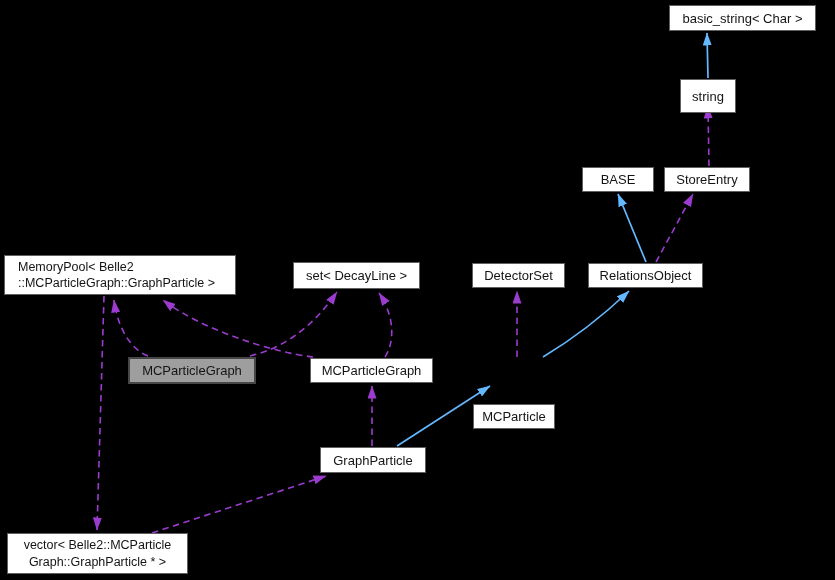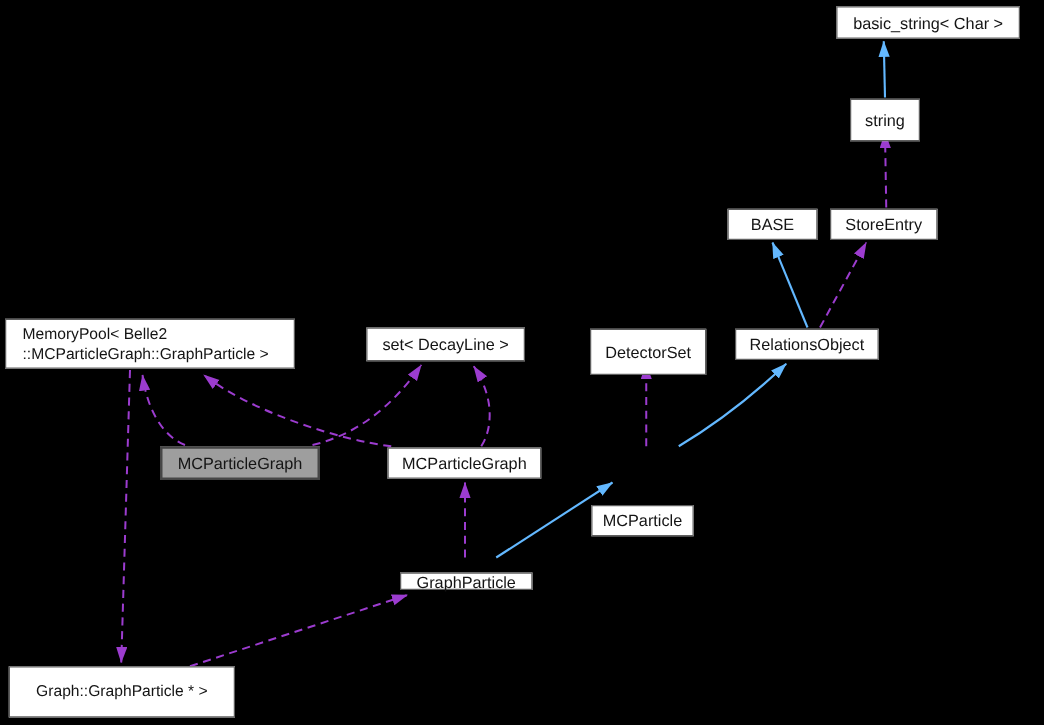--- a/index.html
+++ b/index.html
@@ -109,35 +109,36 @@
       <div class="node" style="left: 664px; top: 167px; width: 86px; height: 25px;">
         <div class="node-line">StoreEntry</div>
       </div>
       <div class="node two-line align-left" style="left: 4px; top: 255px; width: 232px; height: 40px;">
         <div class="node-line">MemoryPool&lt; Belle2</div>
         <div class="node-line">::MCParticleGraph::GraphParticle &gt;</div>
       </div>
       <div class="node" style="left: 293px; top: 262px; width: 127px; height: 27px;">
         <div class="node-line">set&lt; DecayLine &gt;</div>
       </div>
-      <div class="node" style="left: 472px; top: 263px; width: 93px; height: 37px;">
+      <div class="node" style="left: 472px; top: 263px; width: 93px; height: 25px;">
         <div class="node-line">DetectorSet</div>
       </div>
       <div class="node" style="left: 588px; top: 263px; width: 115px; height: 25px;">
         <div class="node-line">RelationsObject</div>
       </div>
       <div class="node selected" style="left: 128px; top: 357px; width: 128px; height: 27px;">
         <div class="node-line">MCParticleGraph</div>
       </div>
       <div class="node" style="left: 310px; top: 358px; width: 123px; height: 25px;">
         <div class="node-line">MCParticleGraph</div>
       </div>
       <div class="node" style="left: 473px; top: 358px; width: 82px; height: 25px; margin-top: 46px;">
         <div class="node-line">MCParticle</div>
       </div>
-      <div class="node" style="left: 320px; top: 458px; width: 106px; height: 14px;">
+      <div class="node" style="left: 320px; top: 447px; width: 106px; height: 26px;">
         <div class="node-line">GraphParticle</div>
       </div>
       <div class="node two-line" style="left: 7px; top: 533px; width: 181px; height: 41px;">
+        <div class="node-line">vector&lt; Belle2::MCParticle</div>
         <div class="node-line">Graph::GraphParticle * &gt;</div>
       </div>
     </div>
 </div>
 
 </body></html>

